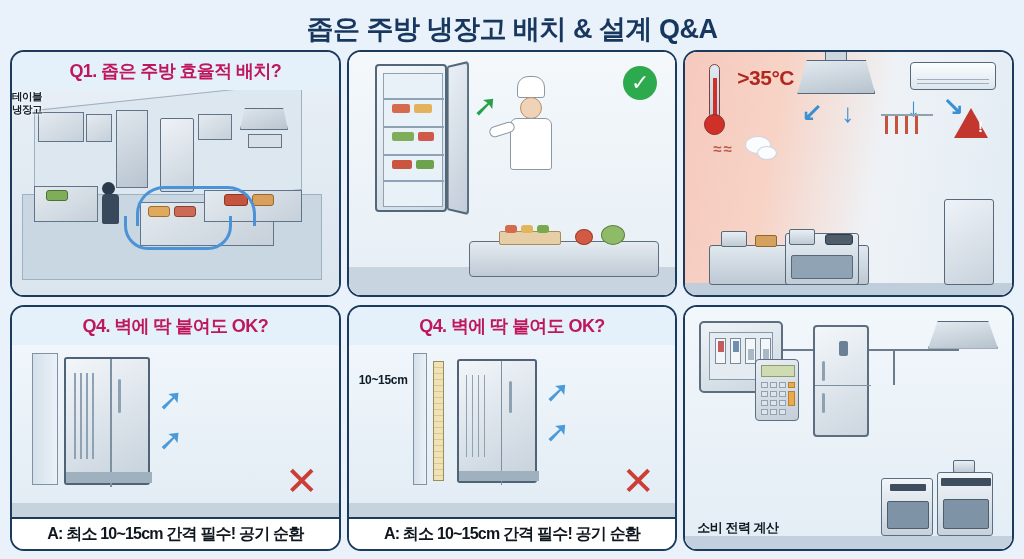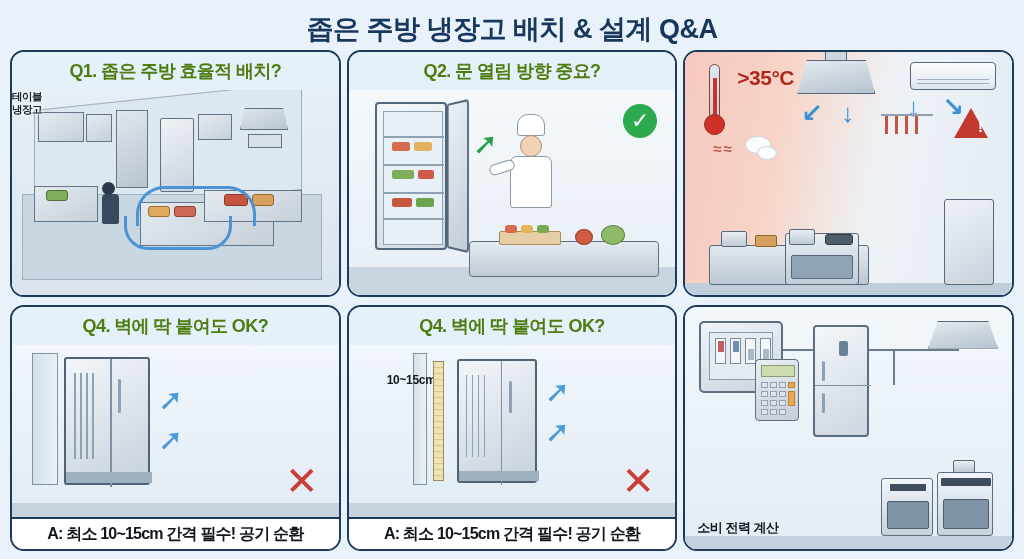--- a/index.html
+++ b/index.html
@@ -44,21 +44,21 @@
   }
 
   .card-header {
     height: 38px;
     flex: 0 0 38px;
     display: flex;
     align-items: center;
     justify-content: center;
     font-size: 18px;
     font-weight: bold;
-    color: #4d7c0f;
+    color: #be185d;
     letter-spacing: -0.6px;
     background: #e4f0fa;
   }
 
   .card-illus {
     flex: 1 1 auto;
     position: relative;
     background: #f2f8fc;
     overflow: hidden;
   }
@@ -236,21 +236,20 @@
       <div class="q1-arrow" style="left:112px;top:126px;width:108px;height:34px;border-color:#4a93d6;border-top:none;border-radius:0 0 24px 24px;"></div>
 
       <div class="q1-label">
         <span>테이블</span><br>
         <span>냉장고</span>
       </div>
     </div>
   </div>
 
   <div class="card">
-    <div class="card-header">Q2. 문 열림 방향 중요?</div>
     <div class="card-illus">
       <div class="fig wall" style="inset:0;background:linear-gradient(180deg,#f4f8fb 0%,#e6eef5 100%);"></div>
       <div class="fig floor" style="left:0;right:0;bottom:0;height:28px;background:#c8d5e0;"></div>
 
       <div class="q2-fridge-body">
         <div class="q2-interior">
           <div class="q2-shelf" style="top:24px;"></div>
           <div class="q2-shelf" style="top:52px;"></div>
           <div class="q2-shelf" style="top:80px;"></div>
           <div class="q2-shelf" style="top:106px;"></div>
@@ -356,21 +355,21 @@
     <div class="card-answer">A: 최소 10~15cm 간격 필수! 공기 순환</div>
   </div>
 
   <div class="card">
     <div class="card-header">Q4. 벽에 딱 붙여도 OK?</div>
     <div class="card-illus">
       <div class="fig" style="inset:0;background:linear-gradient(180deg,#f0f6fb,#e2ecf4);"></div>
       <div class="q4-floor"></div>
       <div class="q4-wall" style="left:64px;top:8px;width:14px;height:132px;"></div>
 
-      <div class="q4-measure-label" style="left:10px;top:28px;margin-left:28px;">10~15cm</div>
+      <div class="q4-measure-label" style="left:10px;top:28px;">10~15cm</div>
       <div class="q4-ruler" style="left:84px;top:16px;height:120px;"></div>
 
       <div class="q4-fridge" style="left:108px;top:14px;width:80px;height:124px;">
         <div class="grill" style="left:7px;height:82px;"></div>
         <div class="grill" style="left:13px;height:82px;"></div>
         <div class="grill" style="left:19px;height:82px;"></div>
         <div class="grill" style="left:25px;height:82px;"></div>
         <div class="fig" style="left:42px;top:0;width:1.8px;height:124px;background:#7e91a3;"></div>
         <div class="fig" style="left:50px;top:20px;width:3px;height:32px;background:#8ea1b2;border-radius:2px;"></div>
         <div class="fig" style="left:0;bottom:0;width:80px;height:10px;background:#9fb0bf;"></div>

